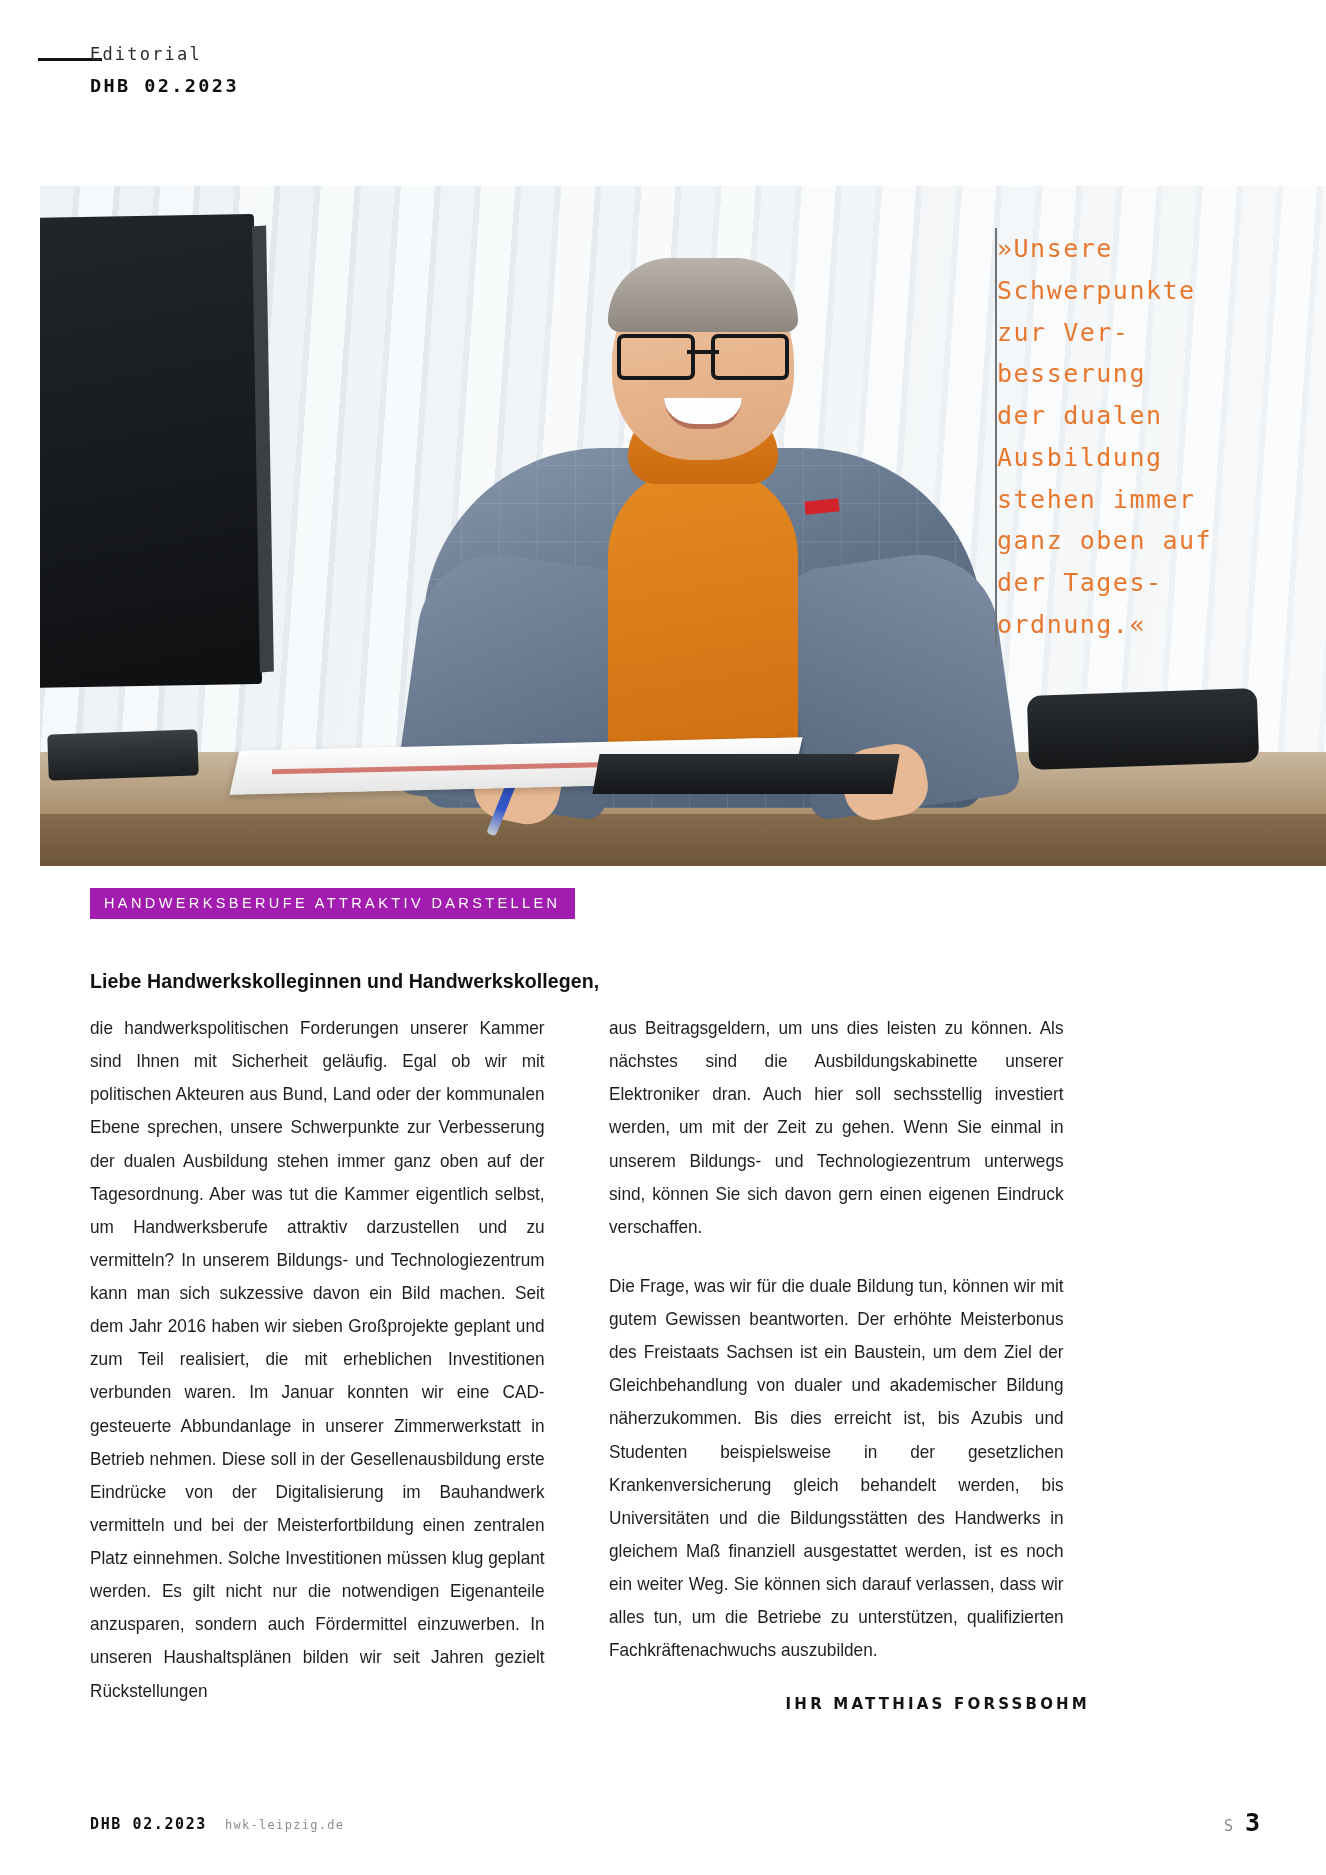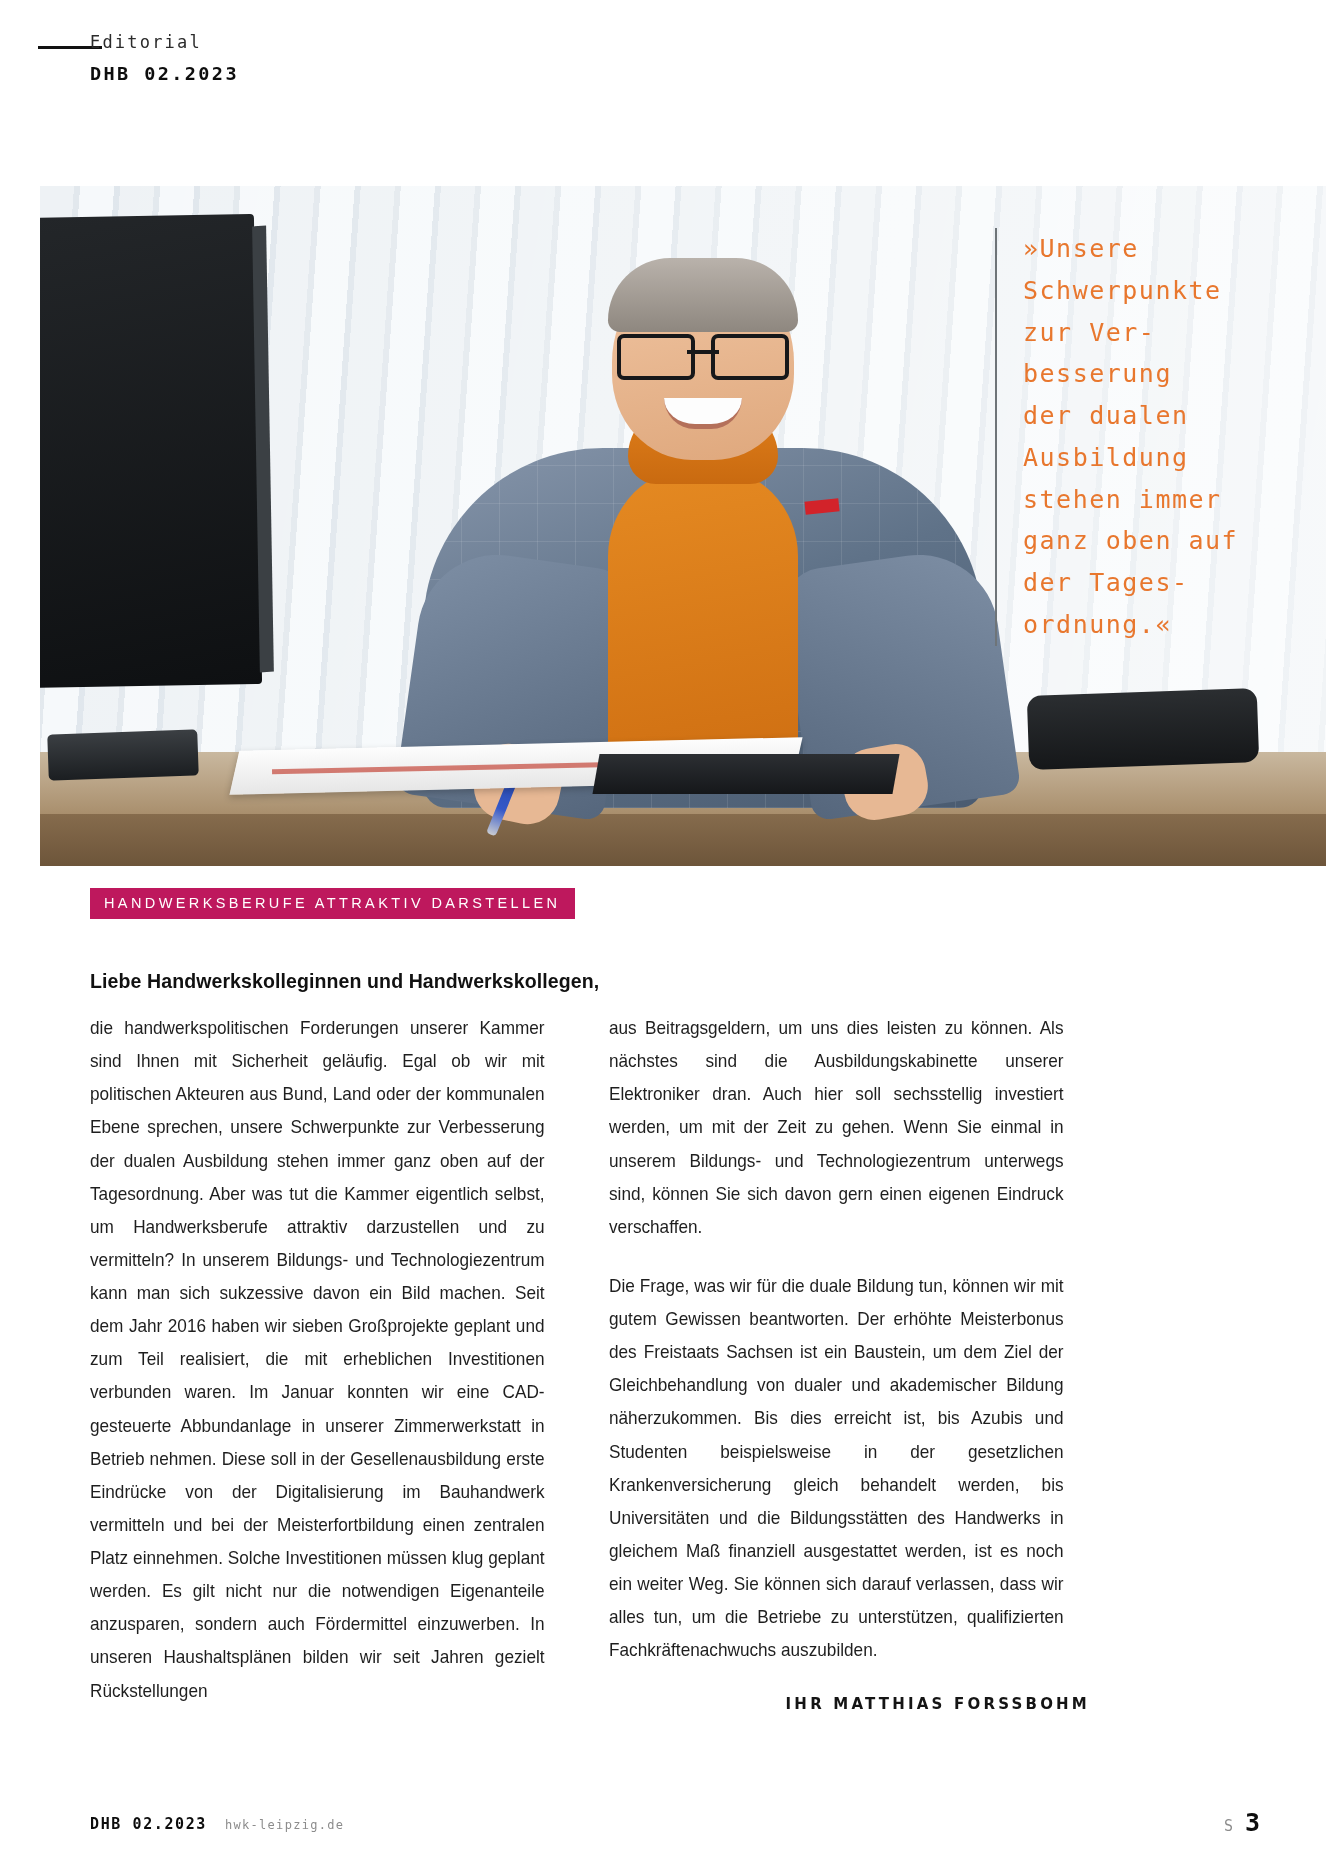--- a/index.html
+++ b/index.html
@@ -13,21 +13,21 @@
     position: relative;
     overflow: hidden;
     font-family: "Liberation Sans", sans-serif;
     color: #1a1a1a;
   }
 
   
   .masthead {
     position: absolute;
     left: 0;
-    top: 4px;
+    top: 16px;
     width: 1326px;
     height: 175px;
     z-index: 6;
   }
   .masthead-rule {
     position: absolute;
     left: 38px;
     top: 42px;
     width: 64px;
     height: 3px;
@@ -335,39 +335,38 @@
     border-radius: 14px;
     transform: rotate(-2deg);
   }
 
   
   .pullquote {
     position: absolute;
     left: 955px;
     top: 212px;
     z-index: 7;
-    padding-left: 26px;
     border-left: 2px solid #6e7478;
   }
   .pullquote-text {
     font-family: "DejaVu Sans Mono", monospace;
     font-size: 25px;
     line-height: 1.67;
     letter-spacing: 1.5px;
     color: #e8772e;
     white-space: pre-line;
     font-weight: 400;
   }
 
   
   .eyebrow {
     position: absolute;
     left: 90px;
     top: 888px;
-    background: #be185d;
+    background: #a21caf;
     color: #ffffff;
     font-size: 14.5px;
     font-weight: 400;
     letter-spacing: 3.4px;
     padding: 7px 14px 8px 14px;
     font-family: "Liberation Sans", sans-serif;
   }
 
   
   .salutation {

